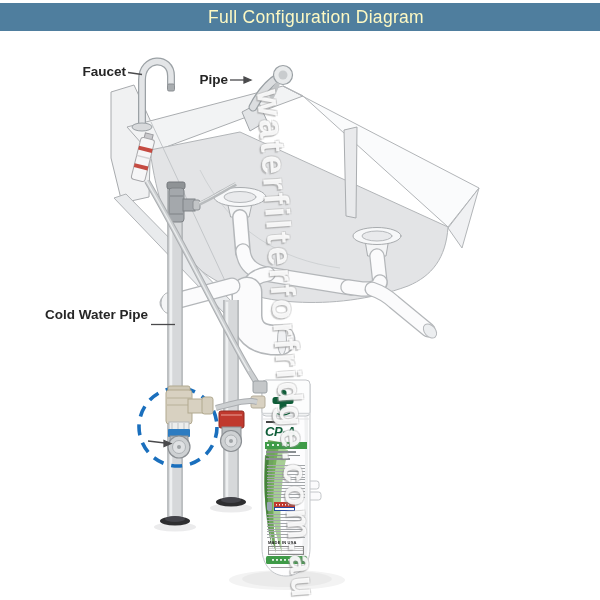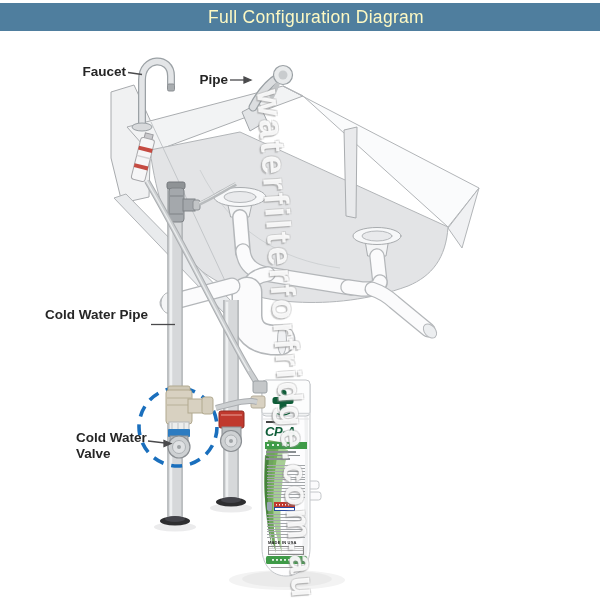--- a/index.html
+++ b/index.html
@@ -261,20 +261,16 @@
     <div class="para" style="top:95px;height:24px;"></div>
     <div class="madein">MADE IN USA</div>
     <div class="minibox"></div>
     <div class="bband"></div>
     <div class="endbar"></div>
   </div>
 
   <div id="lbl-faucet" class="lbl r">Faucet</div>
   <div id="lbl-cock" class="lbl r">Pipe</div>
   <div id="lbl-pipe" class="lbl r">Cold Water Pipe</div>
-  <div id="lbl-valve" class="lbl">
-    <div>Cold Water</div>
-    <div>Valve</div>
-  </div>
 
   <div id="wm">waterfilterforfridge.com.au</div>
 
 </div>
 
 </body></html>

